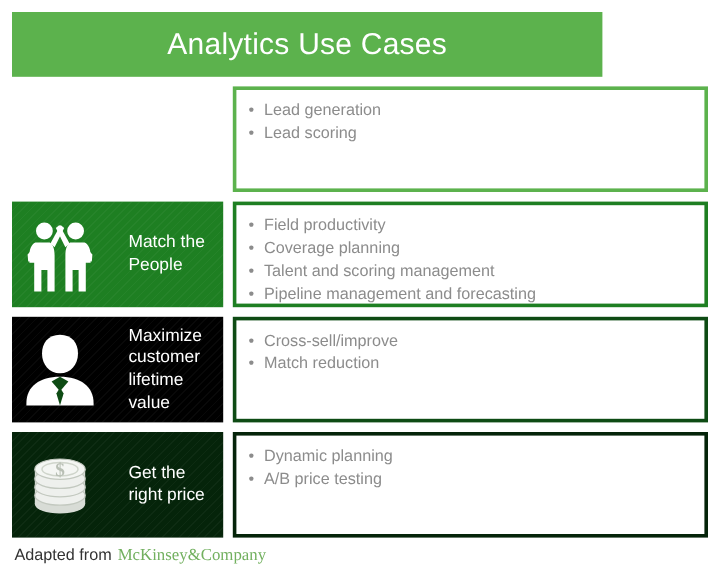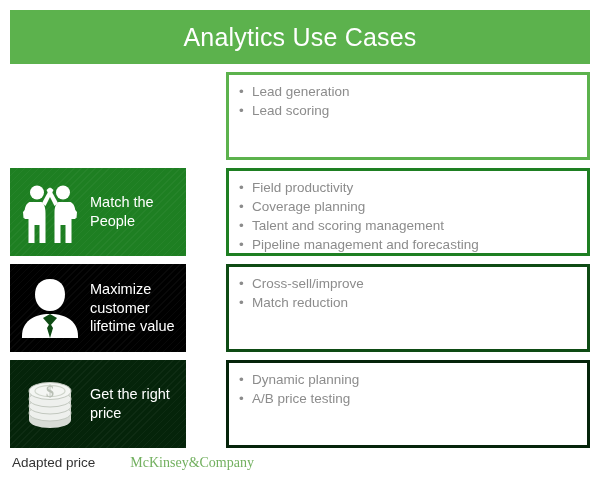--- a/index.html
+++ b/index.html
@@ -15,21 +15,21 @@
   #infographic {
     position: relative;
     width: 600px;
     height: 478px;
     background: #ffffff;
     padding: 10px;
   }
 
   
   .title-bar {
-    width: 580px;
+    width: 492px;
     height: 54px;
     background: #5cb24d;
     display: flex;
     align-items: center;
     justify-content: center;
   }
   .title-bar .title-text {
     color: #ffffff;
     font-size: 25px;
     font-weight: 400;
@@ -49,21 +49,21 @@
     display: flex;
     gap: 8px;
     height: 88px;
   }
 
   .tile {
     width: 176px;
     flex: 0 0 176px;
     display: flex;
     align-items: center;
-    gap: 4px;
+    gap: 21px;
     padding: 4px 6px 4px 4px;
     position: relative;
     overflow: hidden;
     justify-content: space-between;
   }
 
   .tile .stripes {
     position: absolute;
     inset: 0;
     background-image: repeating-linear-gradient(
@@ -95,21 +95,20 @@
     position: relative;
     z-index: 1;
   }
 
   .bullets-box {
     flex: 1 1 auto;
     background: #ffffff;
     border: 3px solid #5cb24d;
     padding: 7px 6px 6px 10px;
     overflow: hidden;
-    margin-left: 32px;
   }
 
   .bullets-box ul { list-style: none; }
 
   .bullets-box li {
     color: #8c8c8c;
     font-size: 13.5px;
     line-height: 1.42;
     position: relative;
     padding-left: 13px;
@@ -133,21 +132,20 @@
     padding-left: 2px;
   }
   .footer .footer-prefix {
     color: #333333;
     font-size: 13.5px;
   }
   .footer .footer-brand {
     color: #72b05f;
     font-size: 14px;
     font-family: "Liberation Serif", serif;
-    margin-left: 30px;
   }
 </style>
 </head>
 <body>
 
 <div id="infographic">
 
   <div class="title-bar">
     <div class="title-text">Analytics Use Cases</div>
   </div>
@@ -286,17 +284,17 @@
         <ul>
           <li>Dynamic planning</li>
           <li>A/B price testing</li>
         </ul>
       </div>
     </div>
 
   </div>
 
   <div class="footer">
-    <span class="footer-prefix">Adapted price</span>
+    <span class="footer-prefix">Adapted from</span>
     <span class="footer-brand">McKinsey&amp;Company</span>
   </div>
 
 </div>
 
 </body></html>

